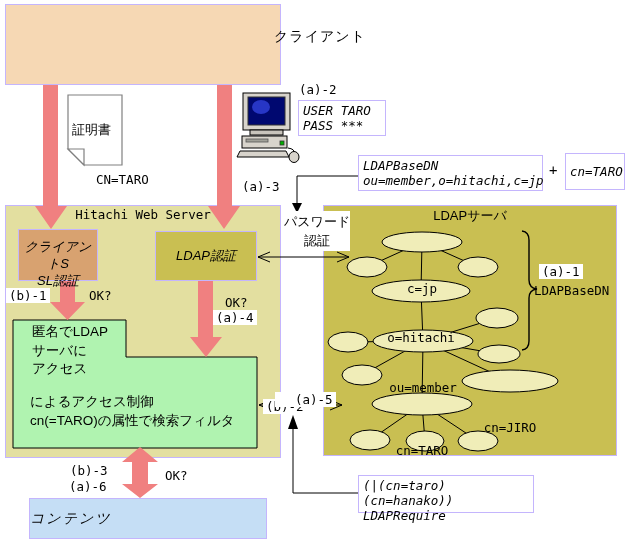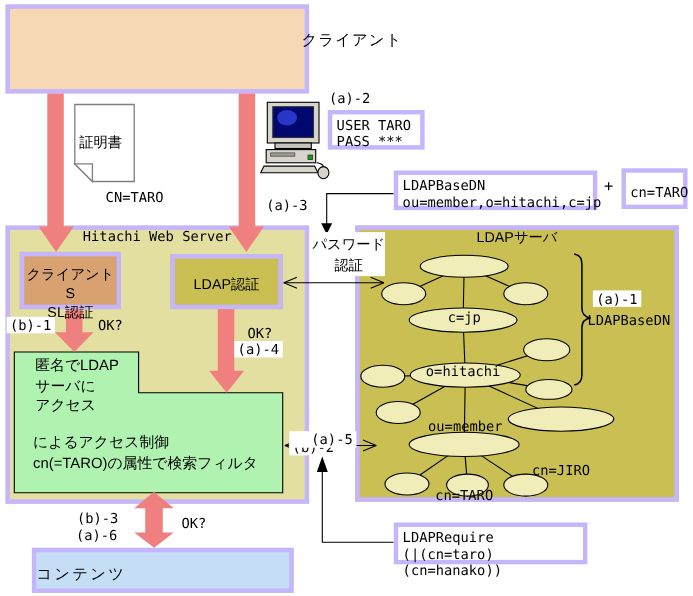--- a/index.html
+++ b/index.html
@@ -1,29 +1,29 @@
 <!DOCTYPE html>
 <html><head>
 <meta charset="utf-8">
 <style>
   html,body{margin:0;padding:0;background:#fff;}
   #stage{position:relative;width:630px;height:542px;background:#fff;overflow:hidden;
          font-family:"Liberation Sans",sans-serif;color:#000;}
-  .box{position:absolute;box-sizing:border-box;border:4px solid #c4b5fd;}
+  .box{position:absolute;box-sizing:border-box;border:1px solid #c4b5fd;font-style:italic;}
   .lbl{position:absolute;white-space:nowrap;}
   .mono{font-family:"DejaVu Sans Mono",monospace;font-size:12.5px;line-height:15px;}
   .jp{font-family:"Liberation Sans",sans-serif;font-size:13px;}
   .whitebg{background:#fff;padding:0 3px;}
   .ctr{text-align:center;}
   #svg-layer{position:absolute;left:0;top:0;width:630px;height:542px;pointer-events:none;}
   .client-box{left:5px;top:4px;width:276px;height:81px;background:#F6D8B4;}
   .client-title{width:100%;top:28px;font-size:14px;letter-spacing:1px;}
   .hws-box{left:5px;top:205px;width:276px;height:253px;background:#E3DFA0;}
   .hws-title{left:5px;top:207px;width:276px;}
-  .ssl-box{left:18px;top:229px;width:92px;height:52px;background:#D8A270;text-align:center;
+  .ssl-box{left:18px;top:229px;width:80px;height:52px;background:#D8A270;text-align:center;
            font-size:13px;line-height:17px;padding-top:8px;}
   .ldapauth-box{left:155px;top:231px;width:102px;height:50px;background:#C9BF52;text-align:center;
            font-size:13px;line-height:48px;}
   .ldapsrv-box{left:323px;top:205px;width:294px;height:251px;background:#C9BF52;}
   .ldapsrv-title{left:323px;top:207px;width:294px;}
   .contents-box{left:29px;top:498px;width:238px;height:41px;background:#C5DEF5;text-align:left;
            font-size:14px;letter-spacing:2px;line-height:39px;}
   .info-box{background:#fff;padding:2px 4px;}
   .node-lbl{transform:translate(-50%,-50%);margin-top:46px;}
 </style>
@@ -162,35 +162,35 @@
     <div>匿名でLDAP</div>
     <div>サーバに</div>
     <div>アクセス</div>
   </div>
   <div class="lbl jp" style="left:30px;top:393px;line-height:18.5px;font-size:13.5px;">
     <div>によるアクセス制御</div>
     <div>cn(=TARO)の属性で検索フィルタ</div>
   </div>
 
   <div class="lbl mono whitebg" style="left:263px;top:375px;margin-top:24px;">(b)-2</div>
-  <div class="lbl mono whitebg" style="left:263px;top:392px;padding-left:20px;">(a)-5</div>
+  <div class="lbl mono whitebg" style="left:275px;top:392px;padding-left:20px;">(a)-5</div>
 
   <div class="lbl jp ctr ldapsrv-title">LDAPサーバ</div>
 
   <div class="lbl mono node-lbl" style="left:422px;top:242px;">c=jp</div>
   <div class="lbl mono node-lbl" style="left:421px;top:291px;">o=hitachi</div>
   <div class="lbl mono node-lbl" style="left:423px;top:341px;">ou=member</div>
   <div class="lbl mono node-lbl" style="left:510px;top:381px;">cn=JIRO</div>
   <div class="lbl mono node-lbl" style="left:422px;top:404px;">cn=TARO</div>
 
   <div class="lbl mono whitebg" style="left:539px;top:264px;">(a)-1</div>
   <div class="lbl mono" style="left:534px;top:283px;">LDAPBaseDN</div>
 
   <div class="box info-box mono" style="left:358px;top:475px;width:176px;height:38px;">
+    <div>(|(cn=taro)(cn=hanako))</div>
     <div>LDAPRequire</div>
-    <div>(|(cn=taro)(cn=hanako))</div>
   </div>
 
   <div class="lbl mono" style="left:70px;top:463px;">(b)-3</div>
   <div class="lbl mono" style="left:69px;top:479px;">(a)-6</div>
   <div class="lbl mono" style="left:165px;top:468px;">OK?</div>
 
 </div>
 
 </body></html>

